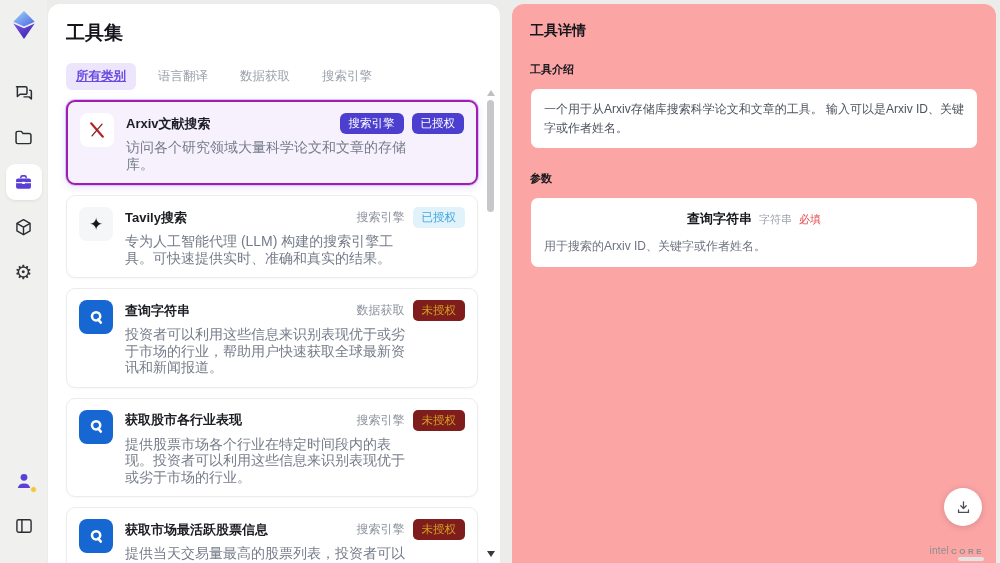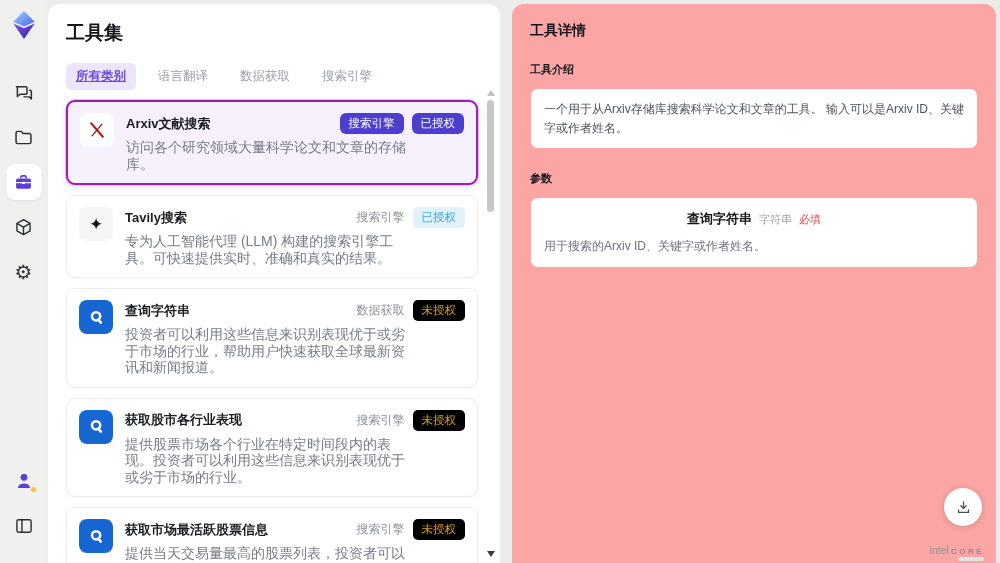--- a/index.html
+++ b/index.html
@@ -58,21 +58,21 @@
   .tool-icon.blue { background:#1767d2; }
   .tavily-star { font-size:17px; color:#17191d; line-height:1; }
   .tool-body { flex:1; min-width:0; }
   .tool-head { display:flex; align-items:center; gap:8px; }
   .tool-name { font-size:13px; font-weight:700; color:#1b1d23; white-space:nowrap; }
   .cat-text { margin-left:auto; font-size:12px; color:#8d939e; white-space:nowrap; }
   .badge { font-size:11.5px; padding:3px 9px; border-radius:5px; white-space:nowrap; }
   .badge.solid { background:#4c3ecf; color:#ffffff; border-radius:6px; }
   .badge.solid.first { margin-left:auto; }
   .badge.blue { background:#e2f2fb; color:#41a7de; }
-  .badge.yellow { background:#000000; color:#d2a01f; }
+  .badge.yellow { background:#7f1d1d; color:#d2a01f; }
   .tool-desc {
     margin-top:5px; font-size:14px; line-height:16.5px; color:#757c89;
     max-width:287px; word-break:break-all;
   }
   
   .scroll-track { position:absolute; right:5px; top:86px; bottom:6px; width:9px; }
   .scroll-up { position:absolute; top:0; left:1px;
     border-left:4px solid transparent; border-right:4px solid transparent;
     border-bottom:6px solid #c0c0c0; }
   .scroll-down { position:absolute; bottom:0; left:1px;

